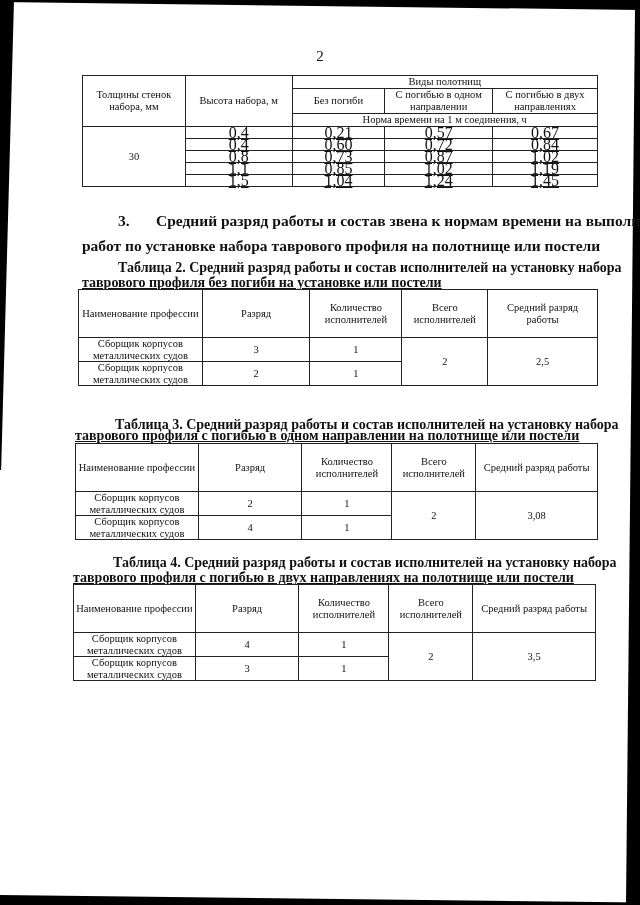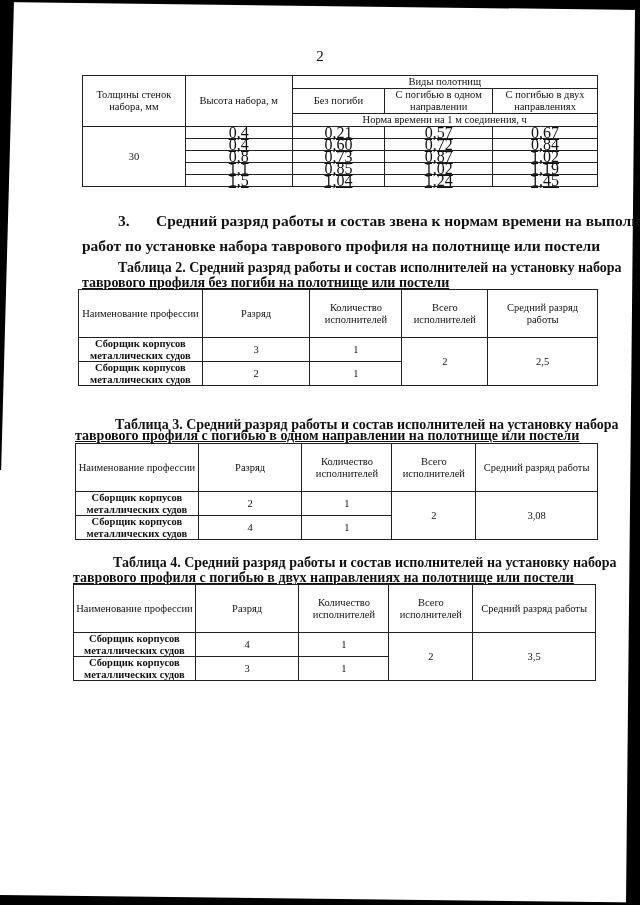--- a/index.html
+++ b/index.html
@@ -43,21 +43,21 @@
   .h-sec1 { left: 118px; top: 212px; }
   .h-sec1 .num-label { display: inline-block; width: 38px; }
   .h-sec2 { left: 82px; top: 237px; }
   .cap { font-size: 14px; }
   .cap .line2 { text-decoration: underline; }
   .t2 { left: 78px; top: 289px; width: 520px; }
   .t3 { left: 75px; top: 443px; width: 523px; }
   .t4 { left: 73px; top: 584px; width: 523px; }
   .ptable td.hdr { height: 47px; }
   .ptable td.row { height: 22px; }
-  .ptable td.prof { font-size: 10.5px; line-height: 11.5px; font-weight: bold; }
+  .ptable td.prof { font-size: 10.5px; line-height: 11.5px; }
 </style>
 </head>
 <body>
 
 <div class="scan-edge edge-top"></div>
 <div class="scan-edge edge-left"></div>
 <div class="scan-edge edge-right"></div>
 <div class="scan-edge edge-bottom"></div>
 
 <div class="page-number">2</div>
@@ -117,21 +117,21 @@
   </tr>
 </tbody>
   </table>
 
 <div class="heading h-sec1">
   <span class="num-label">3.</span><span>Средний разряд работы и состав звена к нормам времени на выполнение</span>
 </div>
 <div class="heading h-sec2">работ по установке набора таврового профиля на полотнище или постели</div>
 
 <div class="heading cap" style="left:118px; top:259px;">Таблица 2. Средний разряд работы и состав исполнителей на установку набора</div>
-<div class="heading cap" style="left:82px; top:274px;"><span class="line2">таврового профиля без погиби на полотнище или постели</span></div>
+<div class="heading cap" style="left:82px; top:274px;"><span class="line2">таврового профиля без погиби на установке или постели</span></div>
 
 <table class="t2 ptable">
   <colgroup>
       <col style="width:124px">
       <col style="width:108px">
       <col style="width:92px">
       <col style="width:86px">
       <col style="width:110px">
     </colgroup>
   <tbody>

